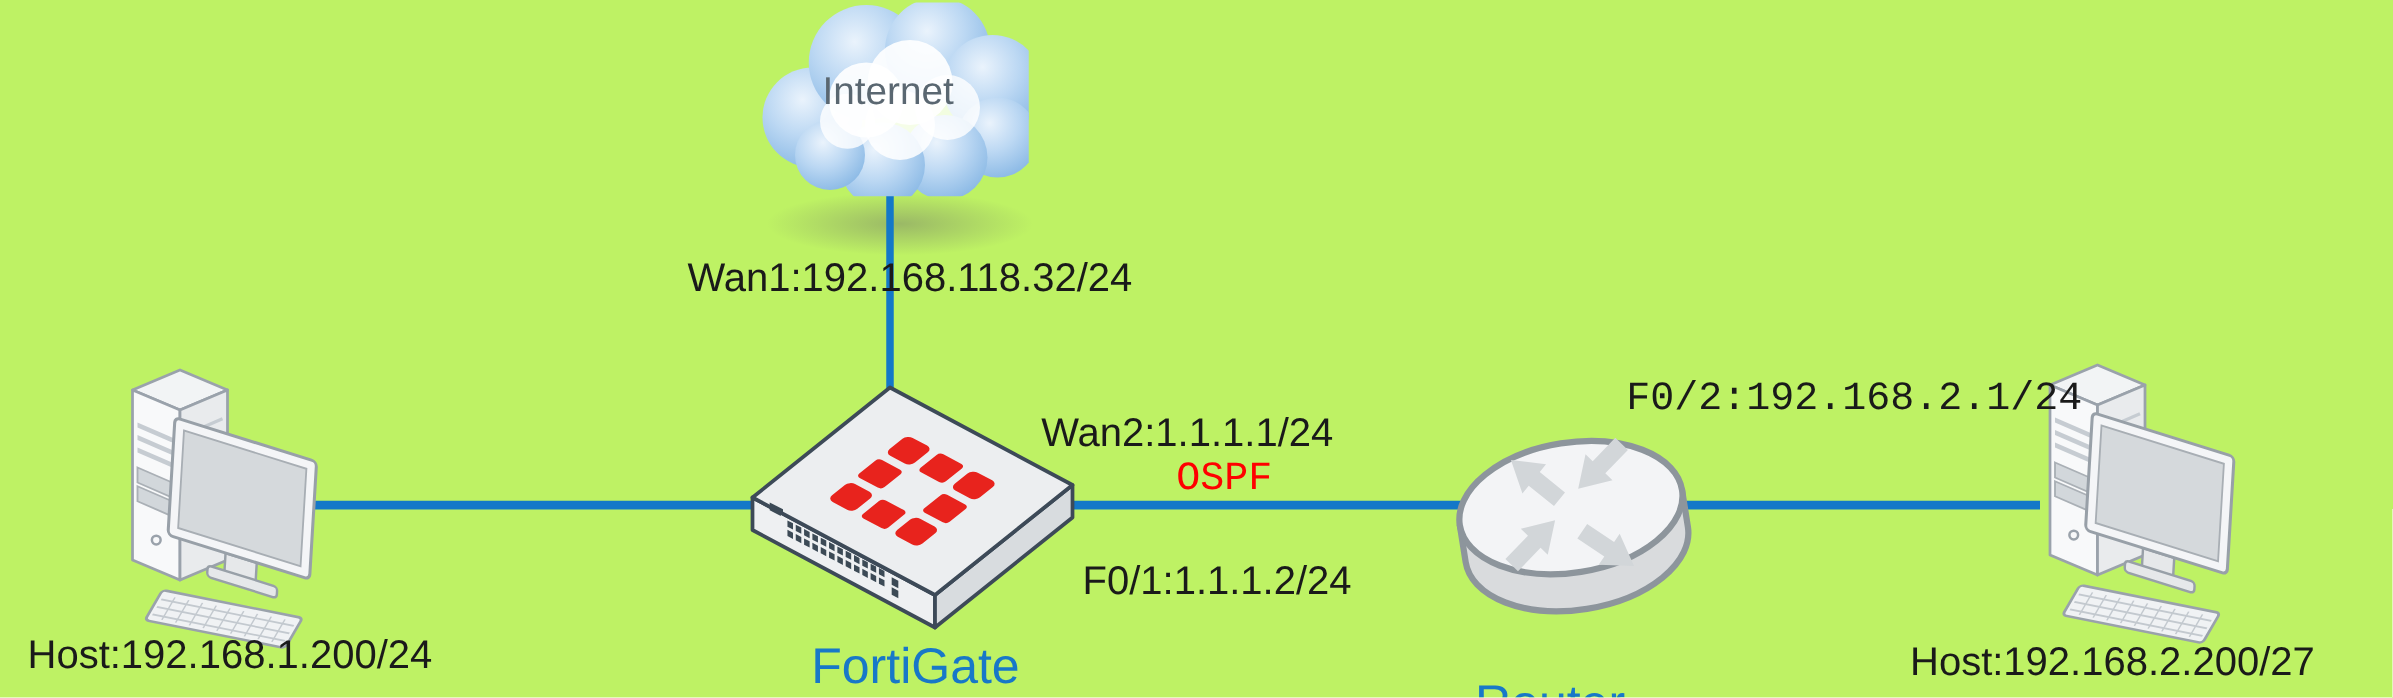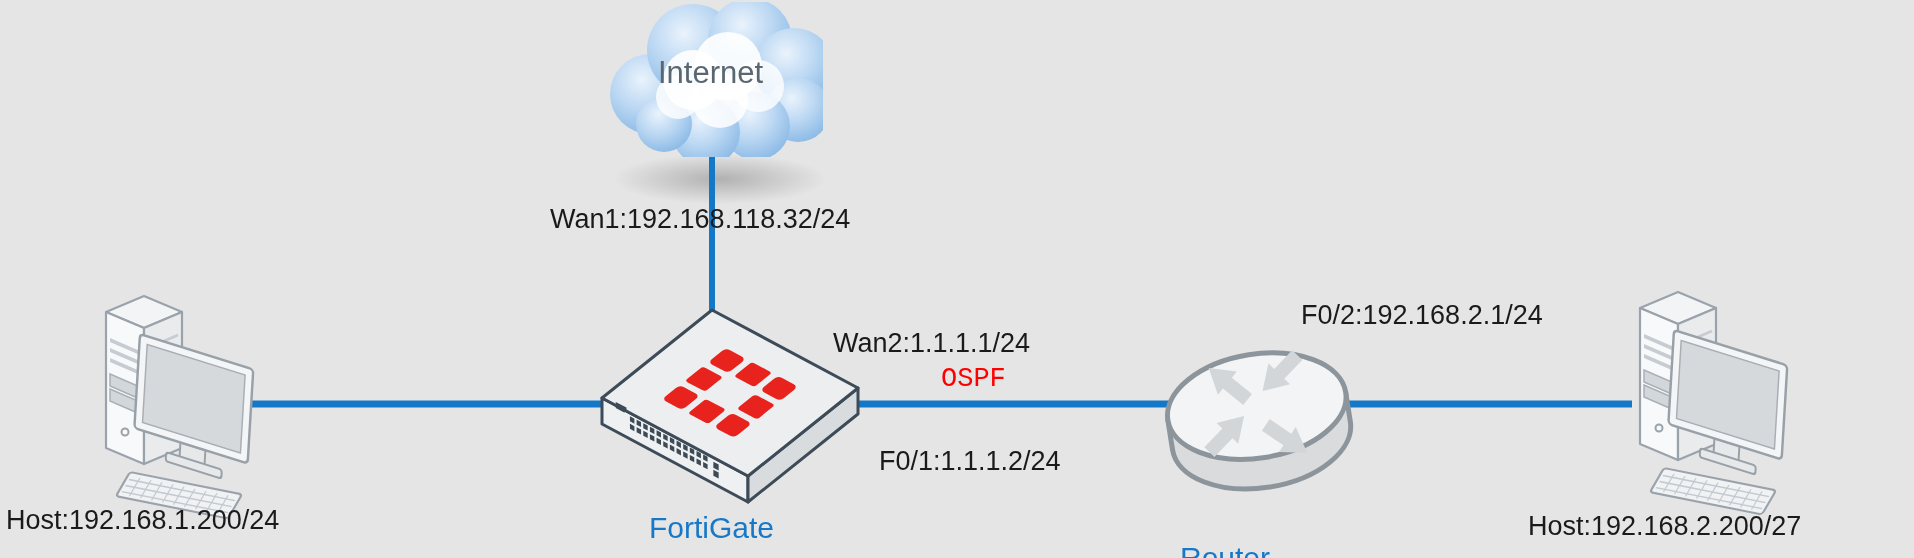--- a/index.html
+++ b/index.html
@@ -1,36 +1,36 @@
 <!DOCTYPE html>
 <html><head>
 <meta charset="utf-8">
 <style>
   html,body{margin:0;padding:0;background:#ffffff;}
   #canvas{
-    position:relative;width:1914px;height:558px;background:#e5e5e5;overflow:hidden;
+    position:relative;width:1914px;height:558px;background:#bef264;overflow:hidden;
     font-family:"Liberation Sans","DejaVu Sans",sans-serif;
   }
   .abs{position:absolute;}
   
   .lbl{
     position:absolute;white-space:nowrap;color:#1a1a1a;
-    font-size:27px;line-height:1.1;letter-spacing:0px;
+    font-size:32px;line-height:1.1;letter-spacing:0px;
   }
-  .lbl-blue{color:#1878c8;font-size:30px;}
+  .lbl-blue{color:#1878c8;font-size:40px;}
   .lbl-red{color:#ff0000;font-weight:400;}
   #lbl-wan1     {left:550px; top:205px;}
   #lbl-internal {left:236px; top:321px;}
   #lbl-wan2     {left:833px; top:329px;}
   #lbl-ospf     {left:941px; top:365px;font-family:Liberation Mono, monospace;}
-  #lbl-f01      {left:866px; top:447px;margin-left:13px;}
-  #lbl-f02      {left:1301px;top:301px;}
+  #lbl-f01      {left:866px; top:447px;}
+  #lbl-f02      {left:1301px;top:301px;font-family:Liberation Mono, monospace;}
   #lbl-fortigate{left:649px; top:511px;}
   #lbl-router   {left:1180px;top:541px;}
-  #lbl-hostl    {left:6px;   top:506px;text-align:center;}
+  #lbl-hostl    {left:22px;   top:506px;text-align:center;}
   #lbl-hostr    {left:1528px;top:512px;}
   #lbl-internet {left:598px; top:56px; width:225px;text-align:center;
                  color:#5a6771;font-size:31px;}
   
   #cloud-shadow{
     left:572px;top:144px;width:296px;height:70px;z-index:1;
     background:radial-gradient(ellipse 50% 50% at 50% 50%,rgba(105,105,105,0.42),rgba(105,105,105,0.0) 72%);
   }
   #links-layer{left:0;top:0;z-index:2;}
   .dev{z-index:3;}

